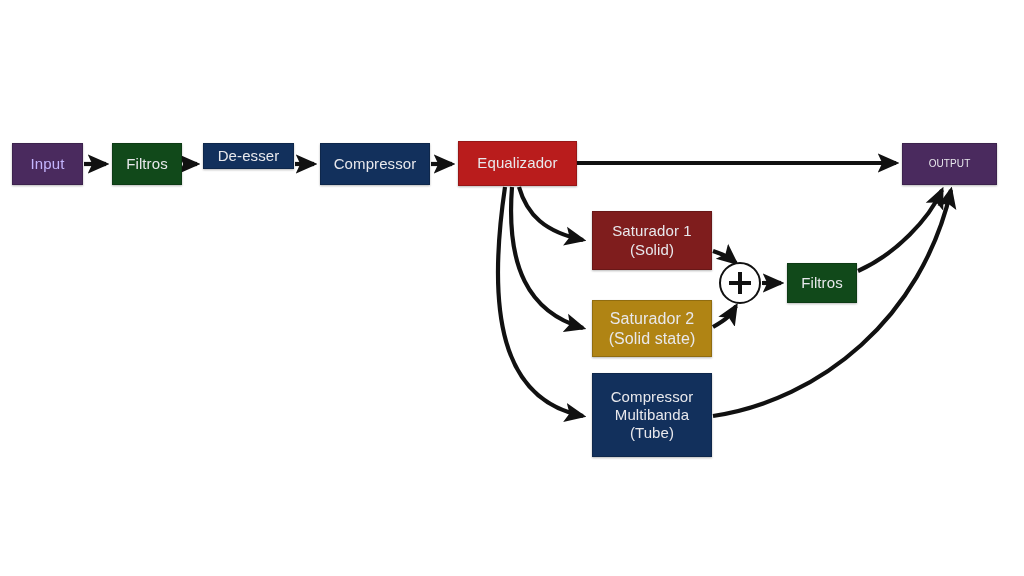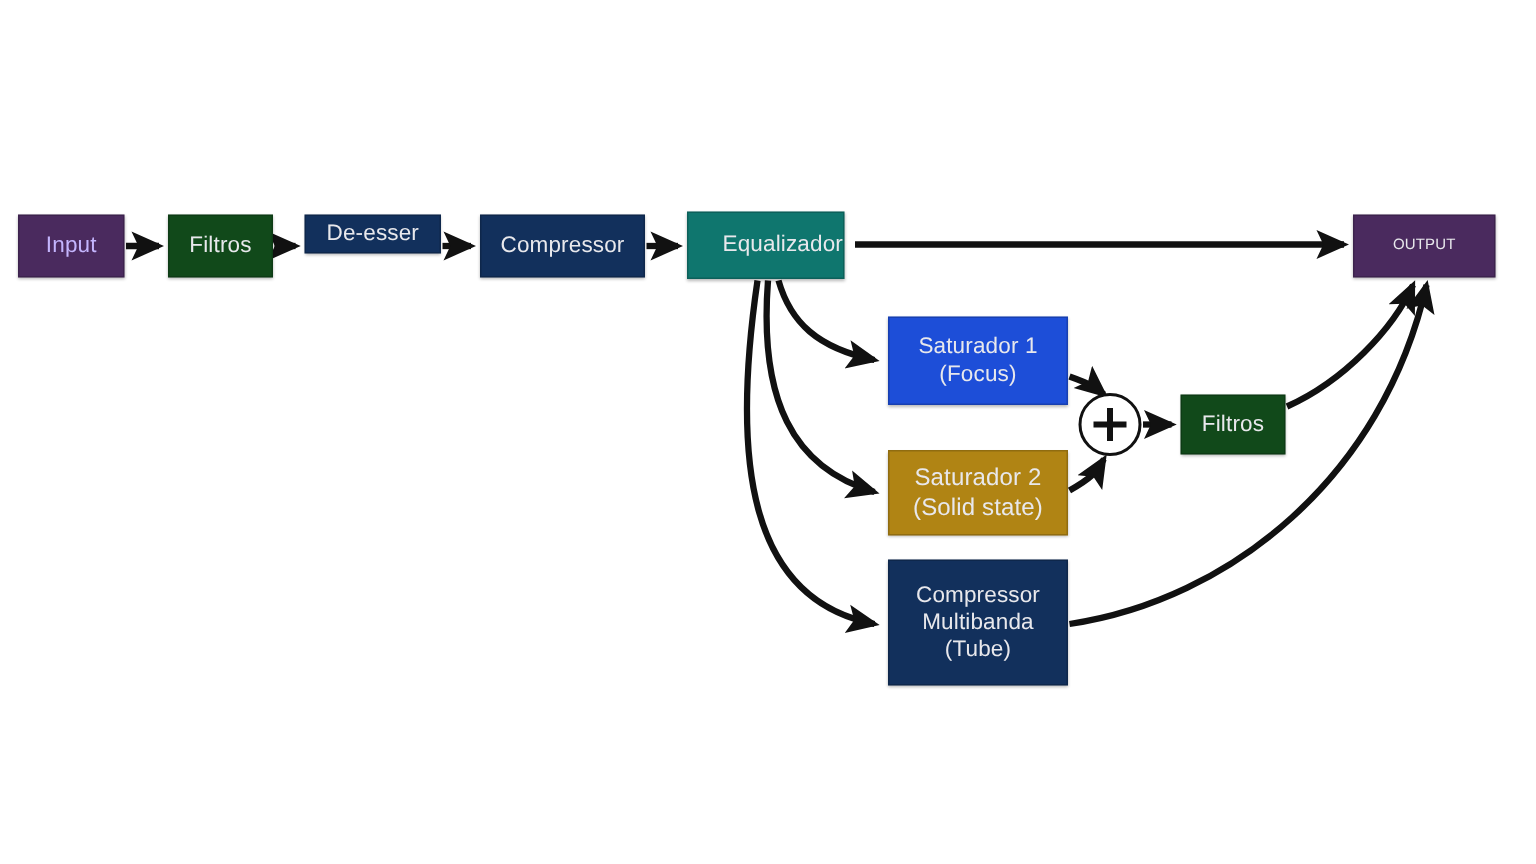--- a/index.html
+++ b/index.html
@@ -114,27 +114,27 @@
     </div>
   <div class="node" style="left: 112px; top: 143px; width: 70px; height: 42px; background: rgb(17, 73, 26); font-size: 15px; color: rgb(232, 232, 236);">
       <span class="line">Filtros</span>
     </div>
   <div class="node" style="left: 203px; top: 143px; width: 91px; height: 26px; background: rgb(18, 48, 92); font-size: 15px; color: rgb(232, 232, 236);">
       <span class="line">De-esser</span>
     </div>
   <div class="node" style="left: 320px; top: 143px; width: 110px; height: 42px; background: rgb(18, 48, 92); font-size: 15px; color: rgb(232, 232, 236);">
       <span class="line">Compressor</span>
     </div>
-  <div class="node" style="left: 458px; top: 141px; width: 105px; height: 45px; background: #0f766e; font-size: 15px; color: rgb(232, 232, 236); align-items: flex-end;">
+  <div class="node" style="left: 458px; top: 141px; width: 119px; height: 45px; background: #b91c1c; font-size: 15px; color: rgb(232, 232, 236);">
       <span class="line">Equalizador</span>
     </div>
 
-  <div class="node" style="left: 592px; top: 211px; width: 120px; height: 59px; background: #1d4ed8; font-size: 15px; color: rgb(232, 232, 236);">
+  <div class="node" style="left: 592px; top: 211px; width: 120px; height: 59px; background: #7f1d1d; font-size: 15px; color: rgb(232, 232, 236);">
       <span class="line">Saturador 1</span>
-      <span class="line">(Focus)</span>
+      <span class="line">(Solid)</span>
     </div>
   <div class="node" style="left: 592px; top: 300px; width: 120px; height: 57px; background: rgb(176, 132, 20); font-size: 16px; color: rgb(232, 232, 236);">
       <span class="line">Saturador 2</span>
       <span class="line">(Solid state)</span>
     </div>
   <div class="node" style="left: 592px; top: 373px; width: 120px; height: 84px; background: rgb(18, 48, 92); font-size: 15px; color: rgb(232, 232, 236);">
       <span class="line">Compressor</span>
       <span class="line">Multibanda</span>
       <span class="line">(Tube)</span>
     </div>

